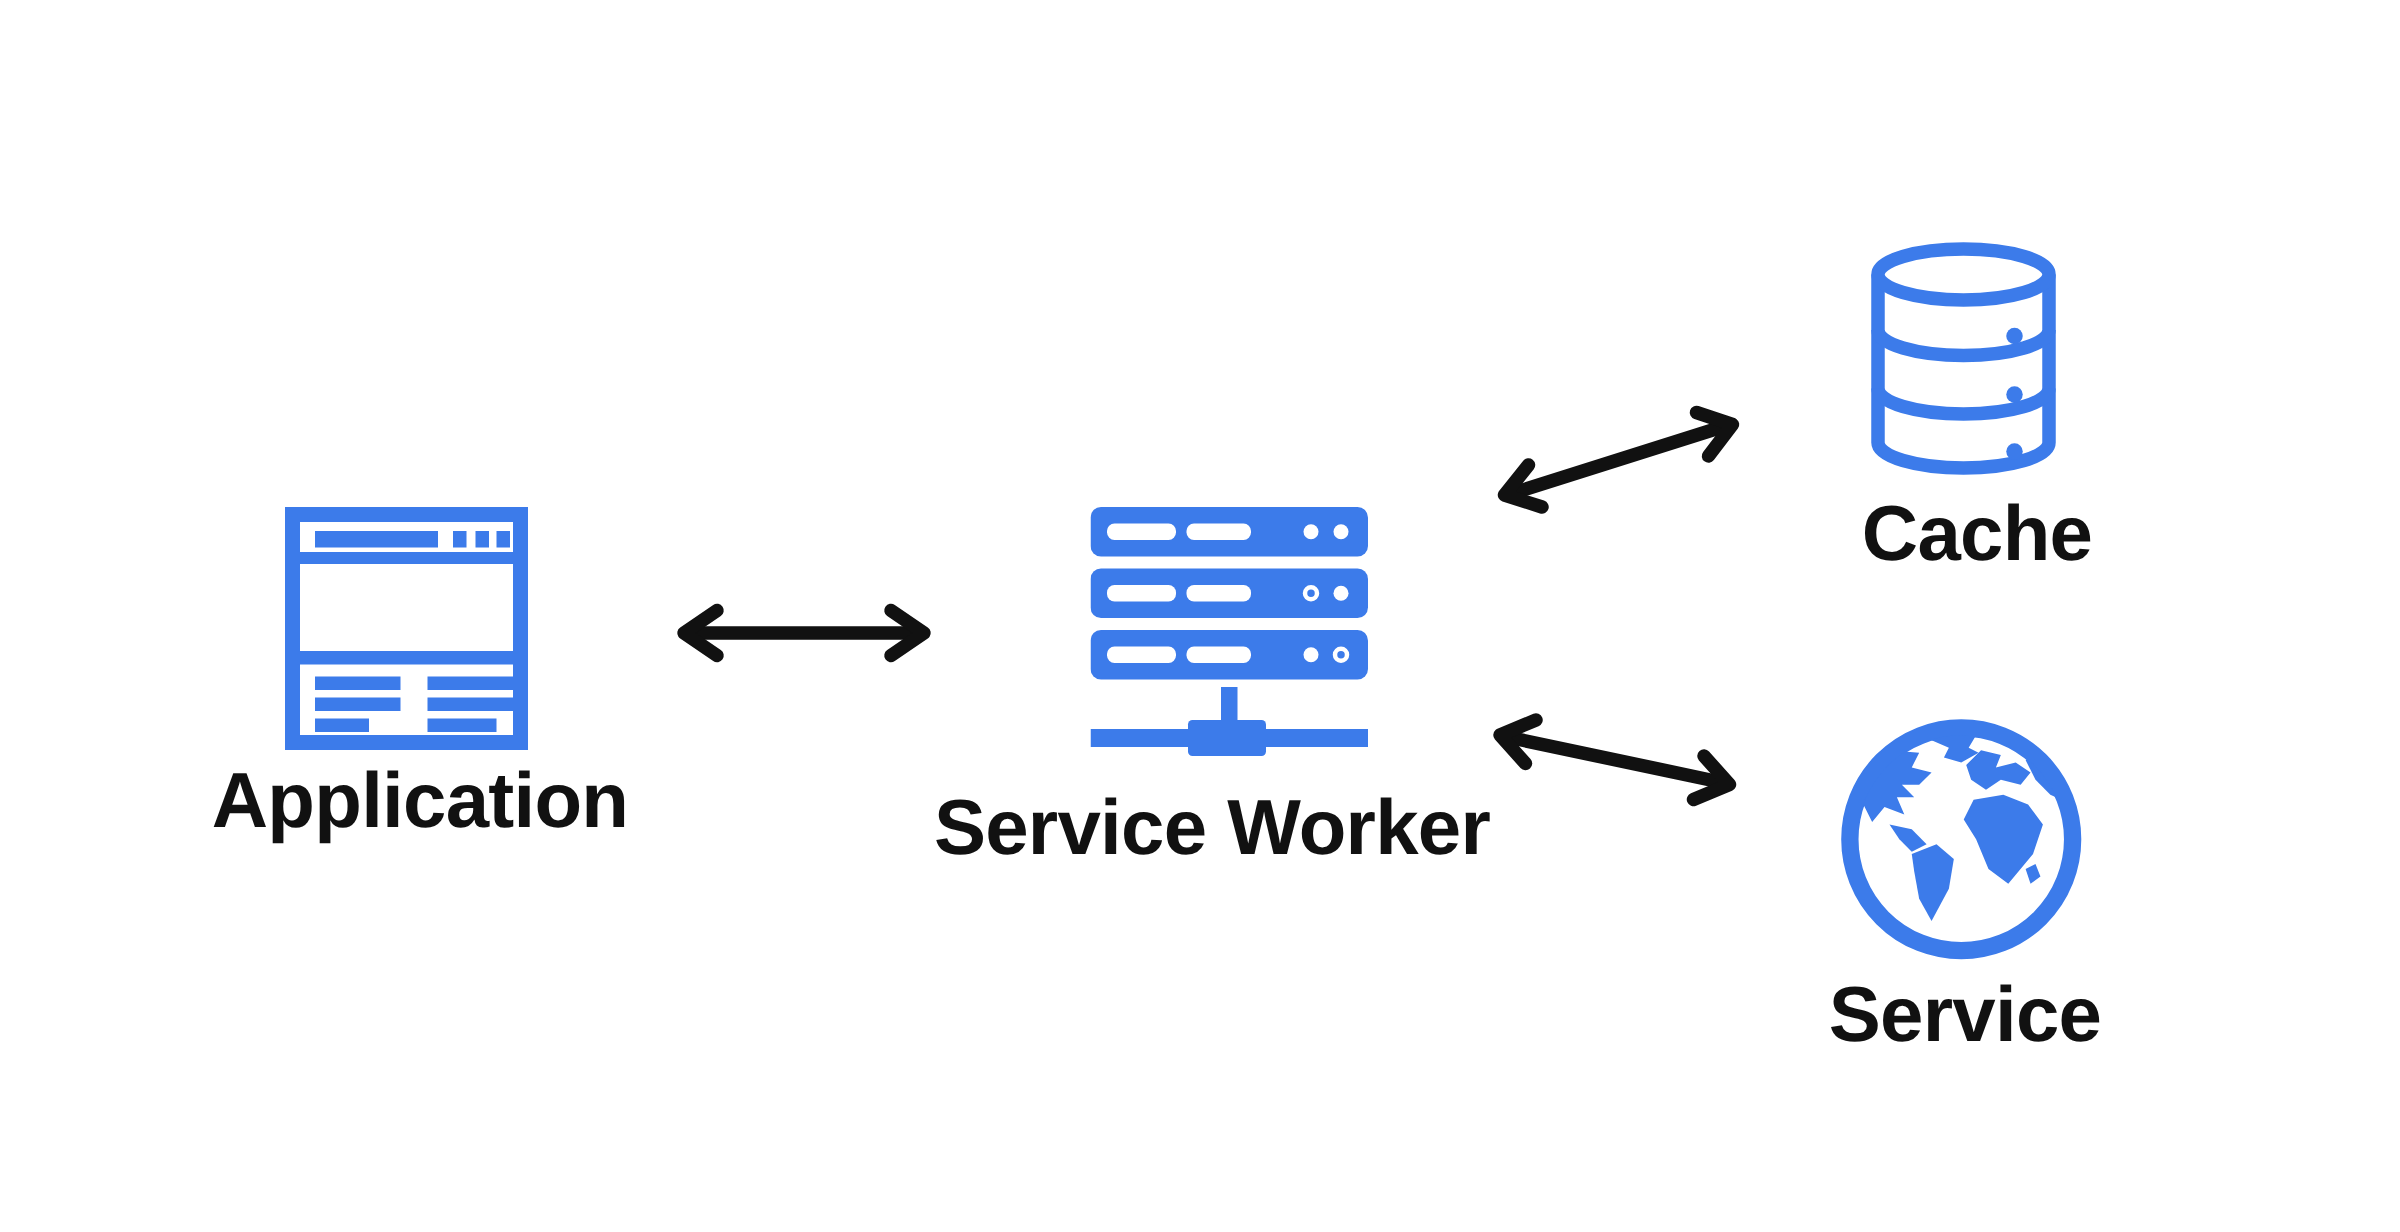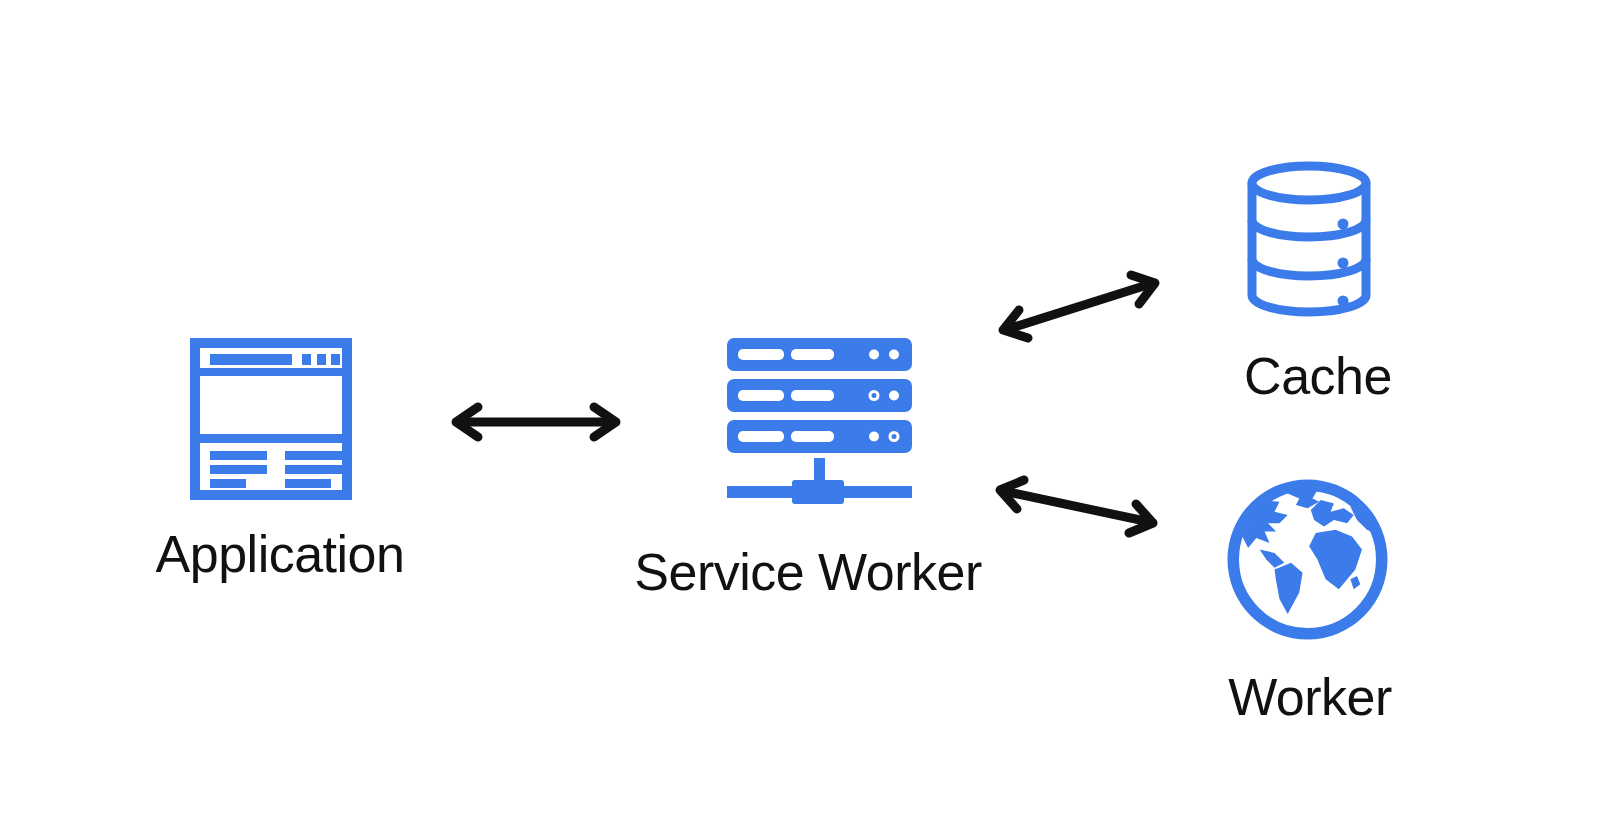--- a/index.html
+++ b/index.html
@@ -9,26 +9,25 @@
     height: 821px;
     background: var(--bg, #ffffff);
     overflow: hidden;
     font-family: "Liberation Sans", sans-serif;
   }
   .node-icon { position: absolute; }
   .node-label {
     position: absolute;
     transform: translateX(-50%);
     font-size: 52px;
-    font-weight: 400;
+    font-weight: 700;
     letter-spacing: -0.5px;
     line-height: 1;
     color: var(--ink, #111111);
     white-space: nowrap;
-    margin-top: 20px;
   }
   .arrow-layer {
     position: absolute;
     left: 0; top: 0;
     width: 1600px; height: 821px;
   }
   .arrow-layer .arrow {
     stroke: var(--ink, #111111);
     stroke-width: 9;
     stroke-linecap: round;
@@ -110,21 +109,21 @@
         <path d="M38 10 L47 6 L56 8 L53 13 L57 15 L50 19 L43 17 L45 13 Z"></path>
         <path d="M6 24 L20 14 L33 15 L30 21 L38 23 L33 28 L26 28 L31 33 L24 33 L27 40 L19 37 L14 43 L9 33 Z"></path>
         <path d="M21 44 L30 46 L36 52 L30 55 L25 50 Z"></path>
         <path d="M30 56 L40 52 L47 58 L45 70 L38 83 L33 74 L31 63 Z"></path>
         <path d="M52 20 L58 14 L66 16 L64 21 L72 19 L78 23 L74 28 L66 26 L60 30 L54 26 Z"></path>
         <path d="M76 18 L88 15 L97 24 L95 36 L86 32 L80 26 Z"></path>
         <path d="M55 34 L67 32 L77 36 L83 44 L79 56 L69 68 L61 62 L56 50 L51 42 Z"></path>
         <path d="M76 62 L80 60 L82 65 L78 68 Z"></path>
       </g>
     </svg>
-    <div class="node-label" style="left:1310px; top:651px;">Worker</div>
+    <div class="node-label" style="left:1310px; top:651px;">Service</div>
   </div>
 
   <svg class="arrow-layer">
     <g class="arrow">
       <line x1="462" y1="422" x2="610" y2="422"></line>
       <polyline points="478,407 456,422 478,437"></polyline>
       <polyline points="594,407 616,422 594,437"></polyline>
     </g>
     <g class="arrow">
       <line x1="1011" y1="328" x2="1147" y2="285"></line>

